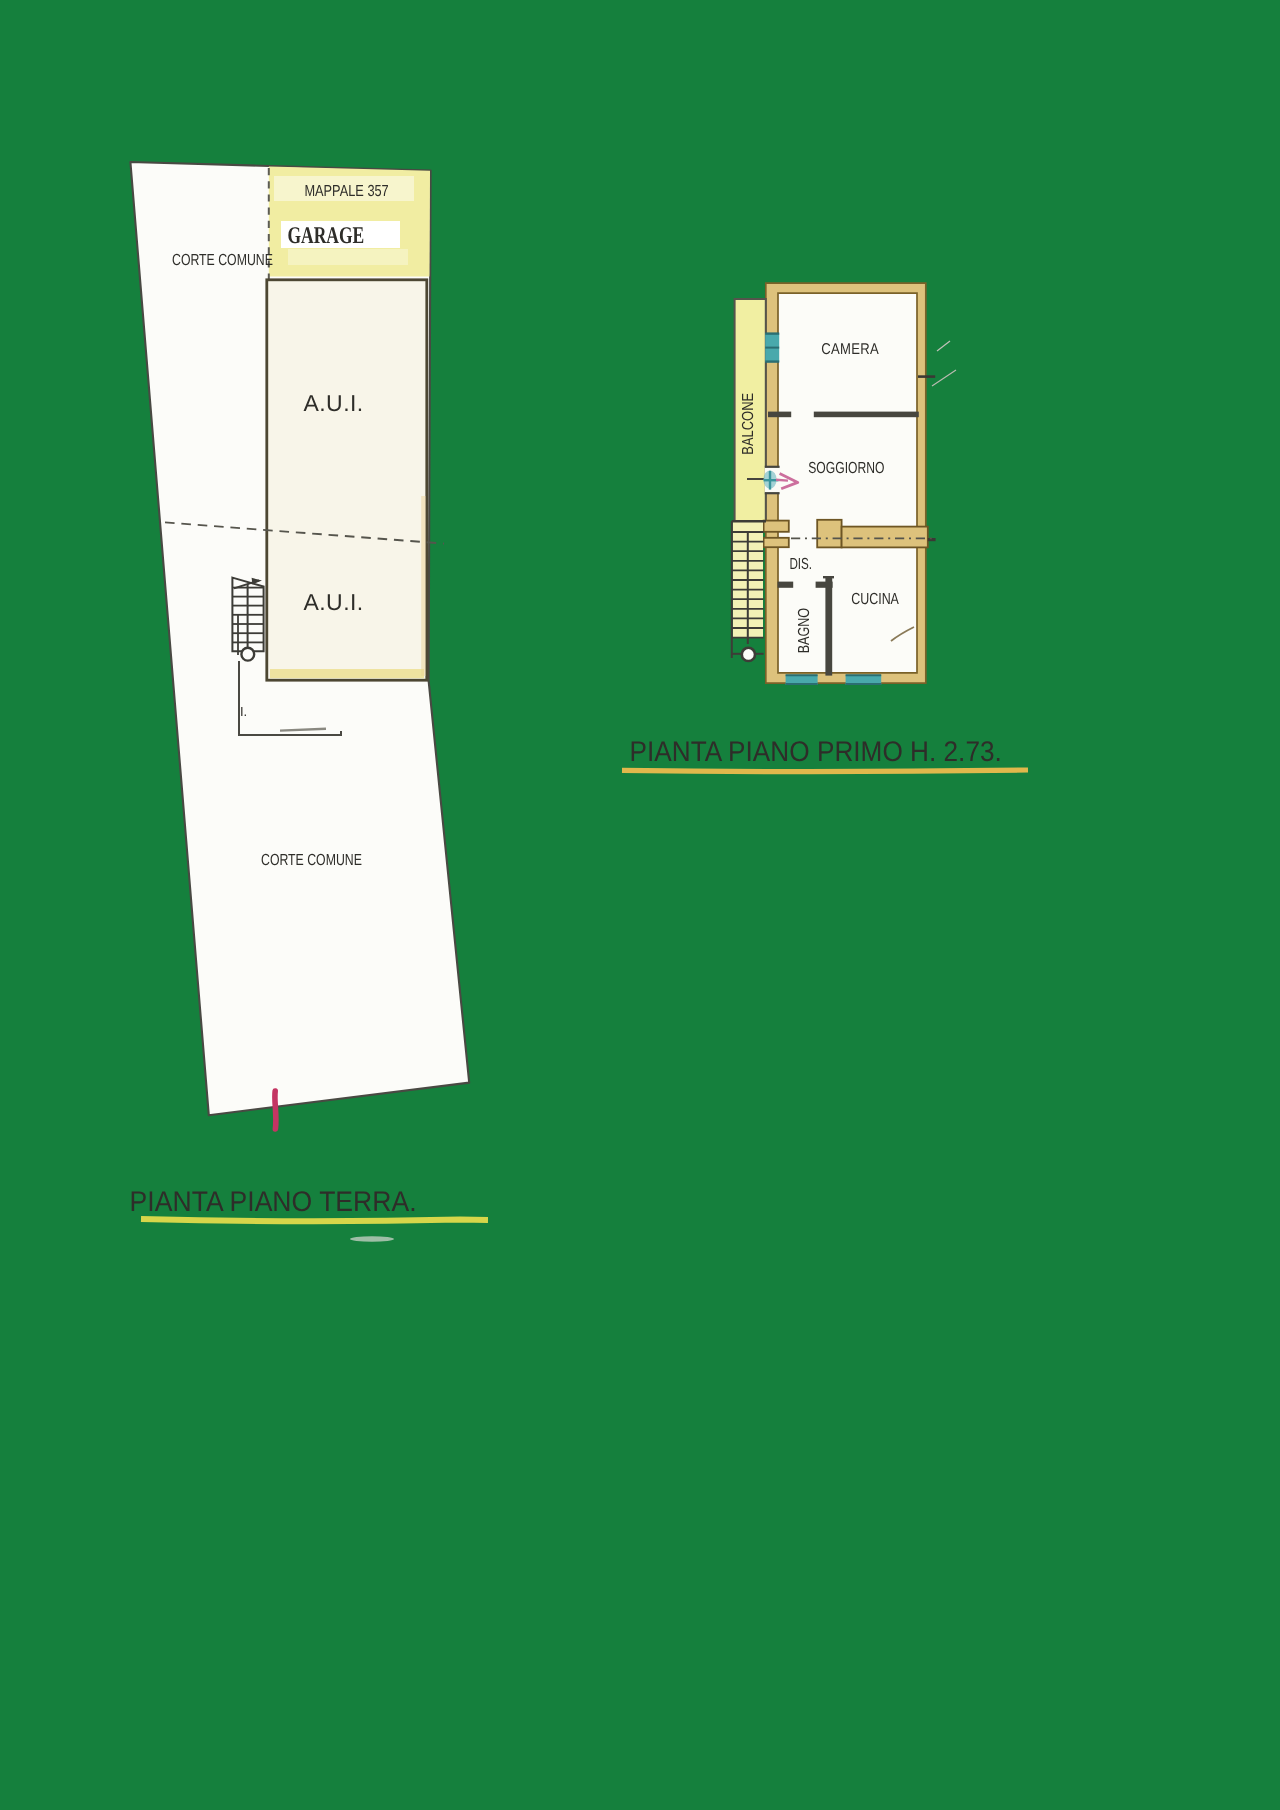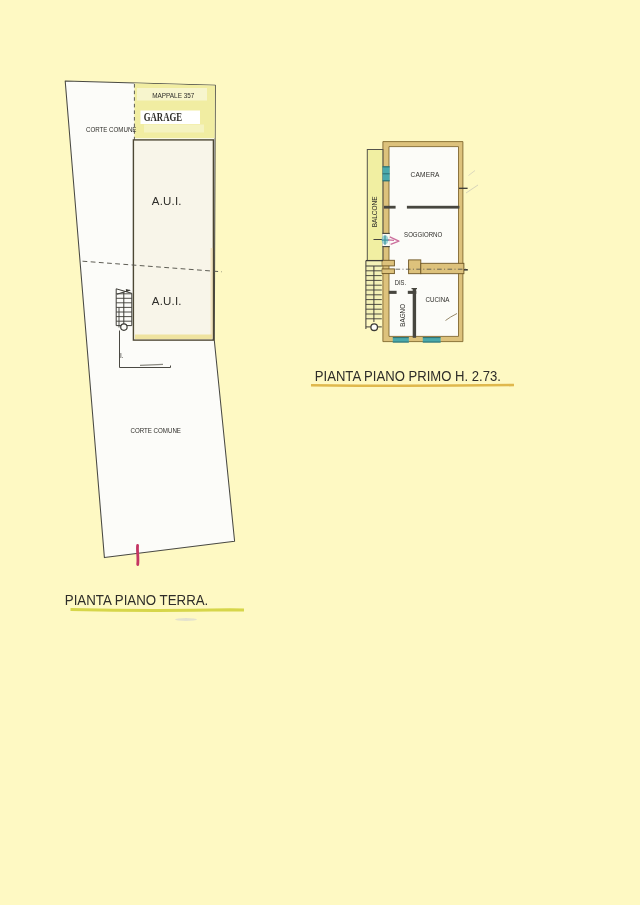--- a/index.html
+++ b/index.html
@@ -1,16 +1,16 @@
 <!DOCTYPE html>
 <html><head>
 <meta charset="utf-8">
 <style>
 html,body{margin:0;padding:0;}
-#page{position:relative;width:640px;height:905px;background:#fef9c3;font-family:"Liberation Sans",sans-serif;overflow:hidden;}
+#page{position:relative;width:640px;height:905px;background:#15803d;font-family:"Liberation Sans",sans-serif;overflow:hidden;}
 svg{position:absolute;left:0;top:0;display:block;filter:blur(0.3px);}
 text{fill:#2e2d29;}
 </style>
 </head>
 <body>
 <div id="page">
 <svg width="640" height="905" viewBox="0 0 640 905">
 
 <g>
 <polygon points="65.2,81 215.3,85.3 214.3,340.3 234.6,541.3 104.4,557.6" fill="#fcfcf9" stroke="#494943" stroke-width="1.05" stroke-linejoin="round"></polygon>

